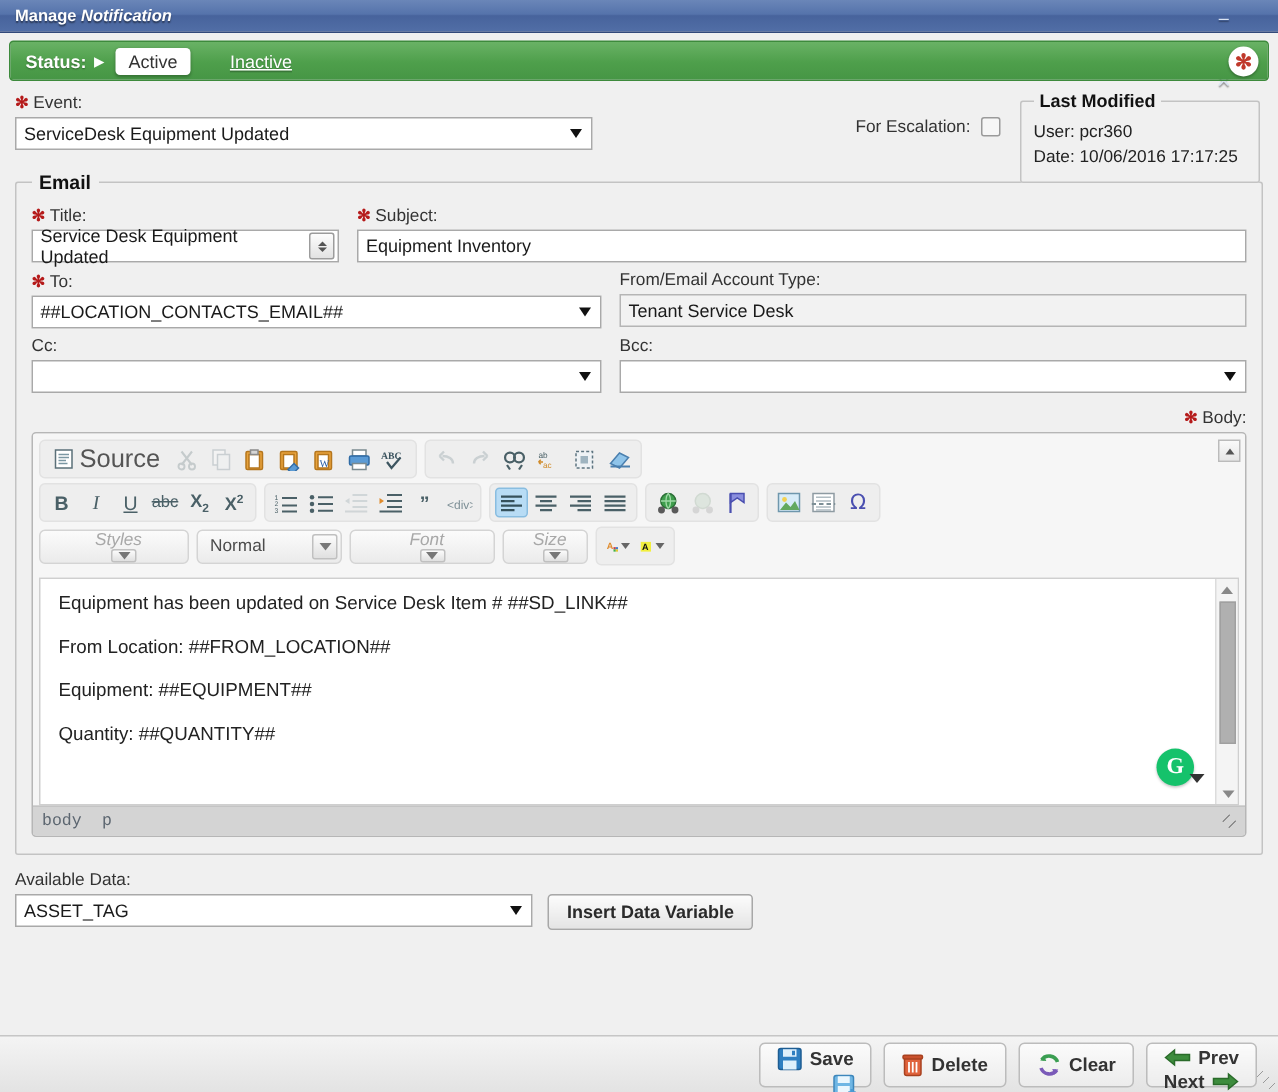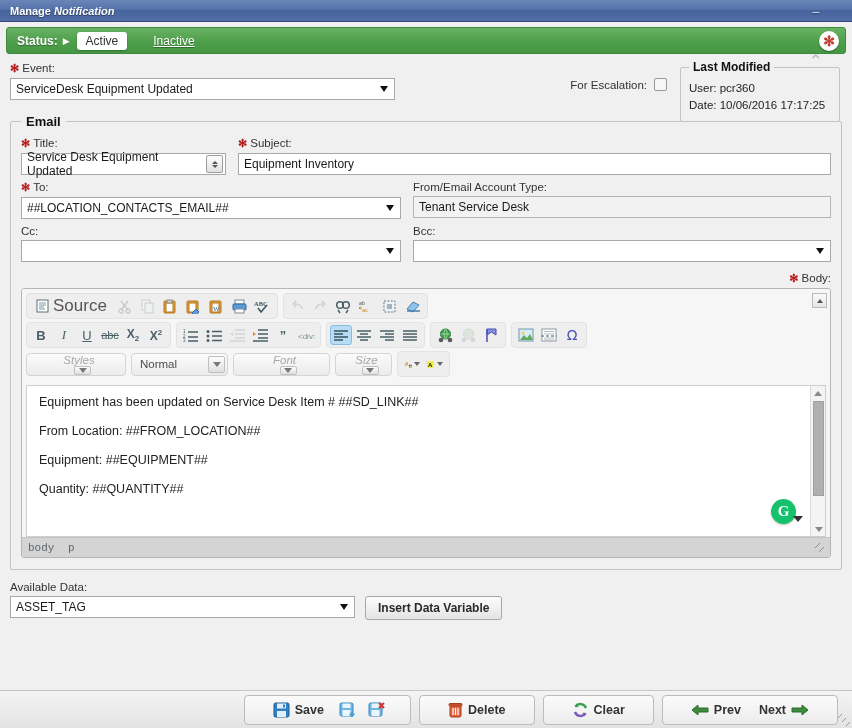--- a/index.html
+++ b/index.html
@@ -226,21 +226,21 @@
     position:absolute; left:0; right:0; bottom:0; height:38px;
     background:linear-gradient(to bottom,#f4f4f4,#e3e3e3);
     border-top:1px solid #c6c6c6;
     display:flex; align-items:center; justify-content:flex-end;
     padding:0 14px 0 0; gap:8px;
   }
   .fgroup {
     display:flex; align-items:flex-end; gap:2px;
     border:1px solid #bcbcbc; border-radius:4px;
     background:linear-gradient(to bottom,#fbfbfb,#ececec);
-    padding:2px 20px; height:30px;
+    padding:2px 3px; height:30px;flex-direction:column;
   }
   .fbtn {
     display:flex; align-items:center; gap:5px; height:24px; padding:0 8px;
     border-radius:3px; font-size:12.5px; font-weight:bold; color:#333;
   }
   .fbtn.icononly { padding:0 5px; }
   .footer-grip {
     position:absolute; right:2px; bottom:2px; width:12px; height:12px;
     background:
       linear-gradient(135deg,transparent 45%,#9a9a9a 45%,#9a9a9a 58%,transparent 58%) 0 0/4px 4px,

